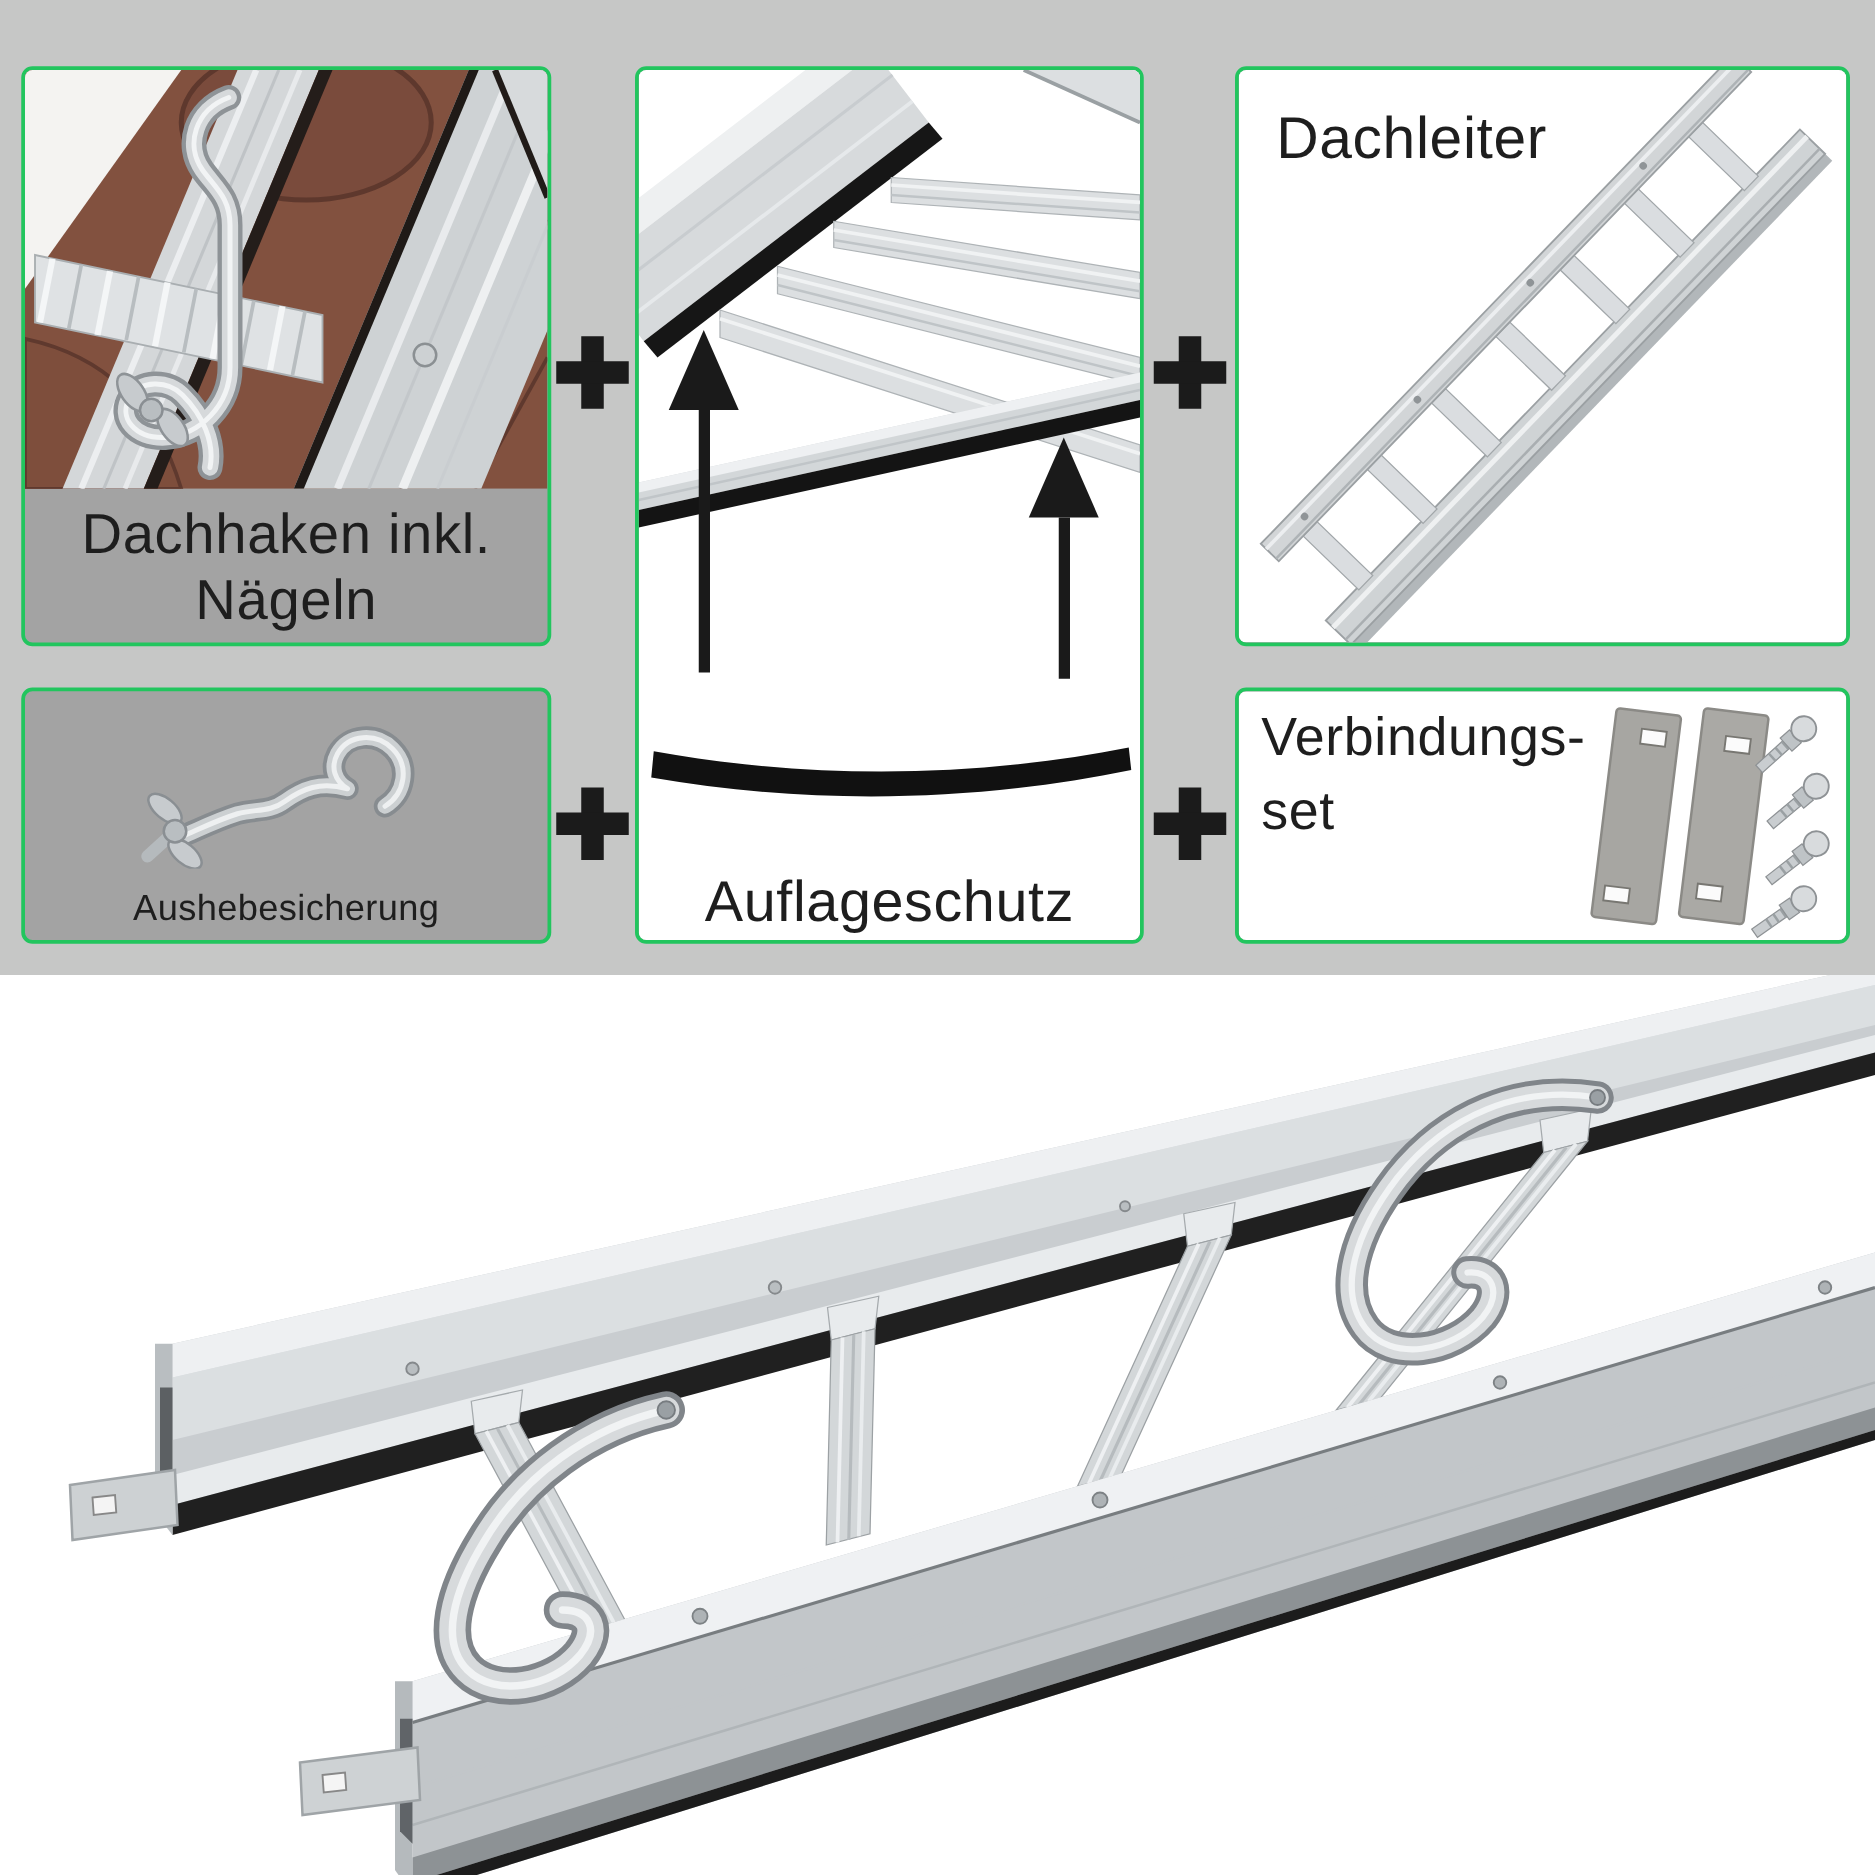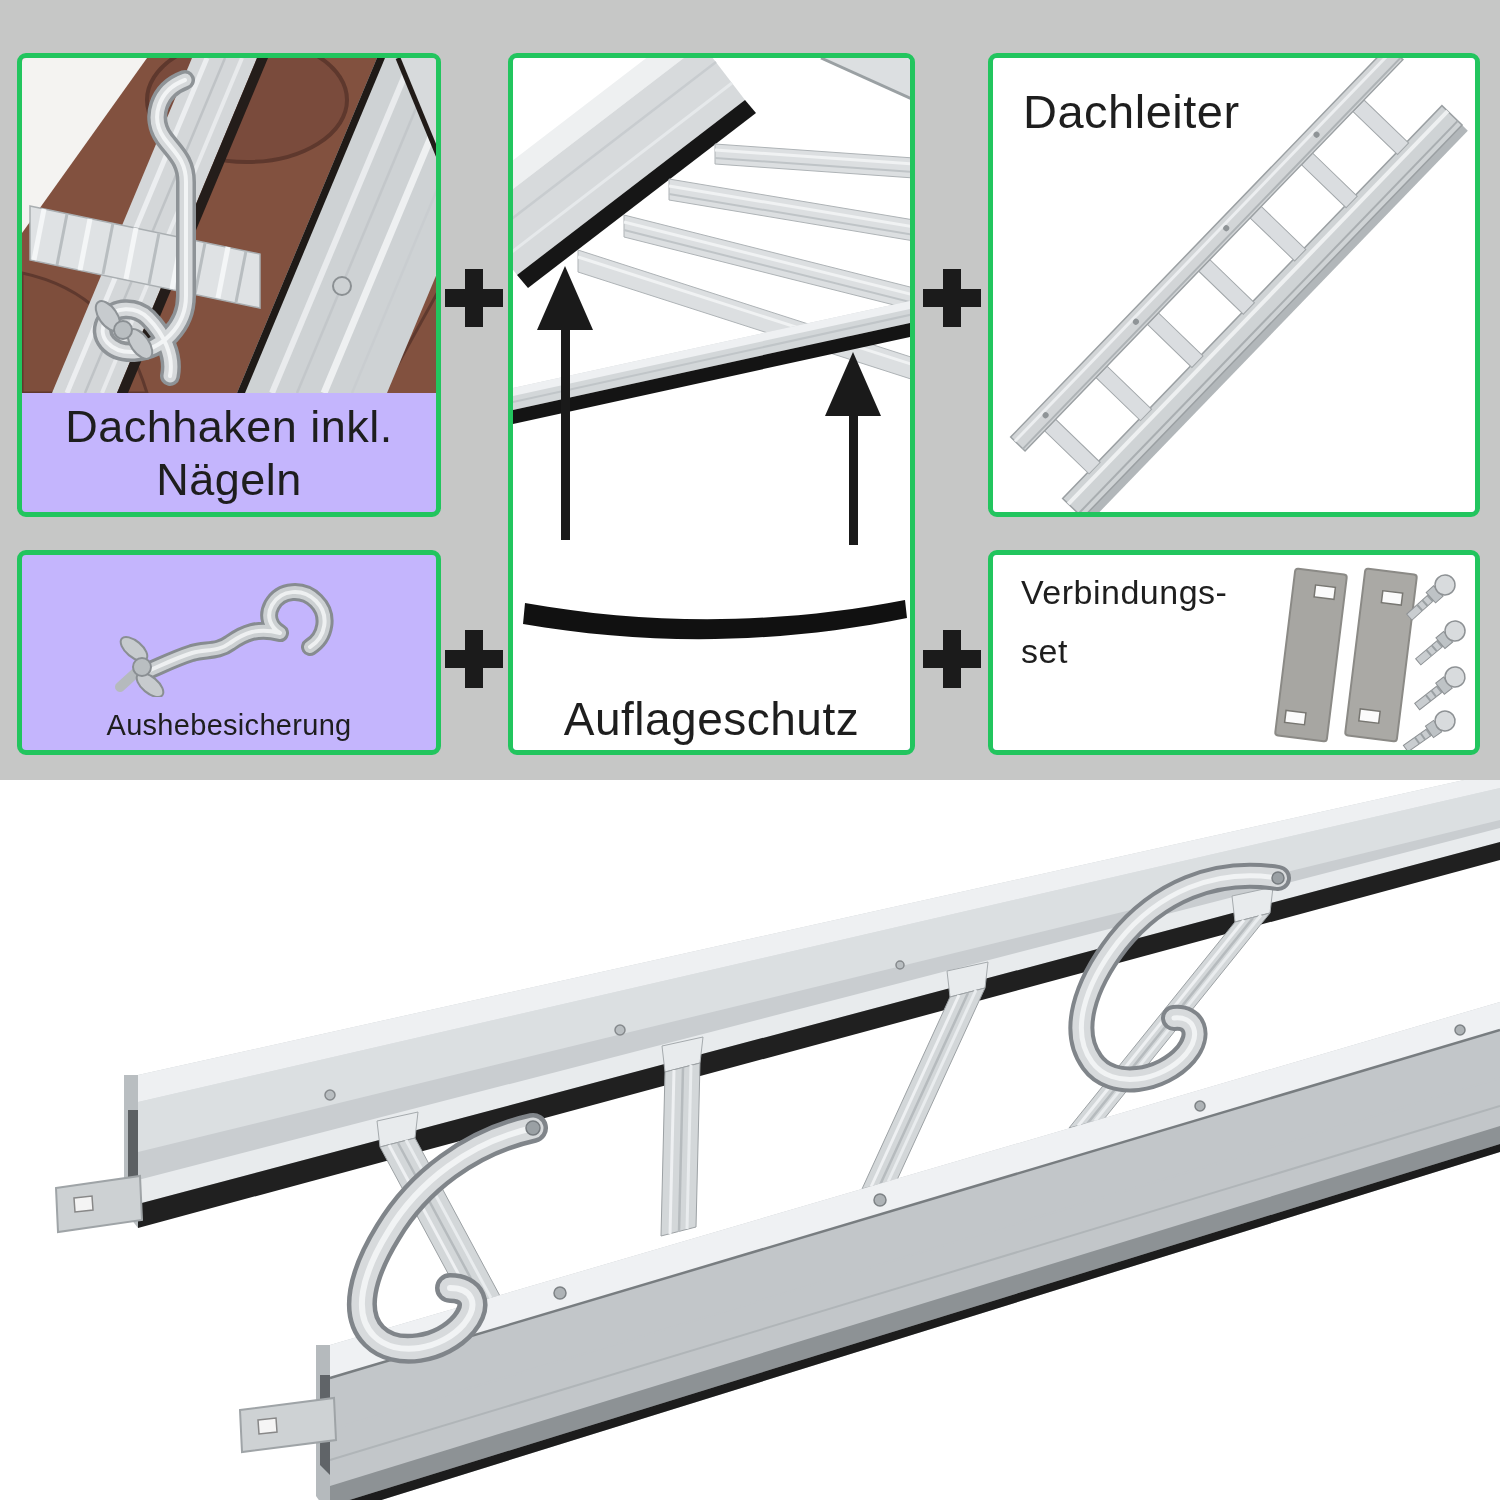--- a/index.html
+++ b/index.html
@@ -1,36 +1,36 @@
 <!DOCTYPE html>
 <html><head>
 <meta charset="utf-8">
 <style>
   html,body{margin:0;padding:0;background:#ffffff;}
   .canvas{position:relative;width:1500px;height:1500px;background:#ffffff;overflow:hidden;
           font-family:"Liberation Sans", sans-serif;color:#1e1e1e;}
   .band{position:absolute;left:0;top:0;width:1500px;height:783px;background:#c6c7c6;}
-  .panel{position:absolute;background:#c4b5fd;border:5px solid #22c55e;border-radius:9px;
+  .panel{position:absolute;background:#a3a3a3;border:3px solid #22c55e;border-radius:9px;
          box-sizing:border-box;overflow:hidden;}
   .panel svg{display:block;}
   #p-dachhaken{left:17px;top:53px;width:424px;height:464px;display:flex;flex-direction:column;}
   #p-dachhaken .photo{height:335px;flex:none;}
   #p-dachhaken .caption{flex:1;display:flex;flex-direction:column;justify-content:center;
          font-size:45px;line-height:53px;letter-spacing:.5px;text-align:center;}
   #p-auflageschutz{left:508px;top:53px;width:407px;height:702px;}
   #p-auflageschutz .caption{position:absolute;left:0;right:0;bottom:4px;text-align:center;
          font-size:46px;letter-spacing:.5px;}
   #p-dachleiter{left:988px;top:53px;width:492px;height:464px;}
   #p-dachleiter .caption{position:absolute;left:30px;top:26px;font-size:47px;letter-spacing:.5px;}
   #p-aushebesicherung{left:17px;top:550px;width:424px;height:205px;display:flex;flex-direction:column;}
   #p-aushebesicherung .photo{height:142px;flex:none;}
   #p-aushebesicherung .caption{flex:1;display:flex;align-items:flex-end;justify-content:center;
          font-size:29px;letter-spacing:.3px;padding-bottom:8px;}
   #p-verbindungsset{left:988px;top:550px;width:492px;height:205px;}
-  #p-verbindungsset .caption{position:absolute;left:28px;top:8px;font-size:34px;line-height:59px;letter-spacing:.5px;}
+  #p-verbindungsset .caption{position:absolute;left:18px;top:8px;font-size:43px;line-height:59px;letter-spacing:.5px;}
   #p-verbindungsset .caption span{display:block;}
   .plus{position:absolute;width:58px;height:58px;}
   .plus .pv{position:absolute;left:20px;top:0;width:18px;height:58px;background:#1b1b1b;}
   .plus .ph{position:absolute;left:0;top:20px;width:58px;height:18px;background:#1b1b1b;}
   #plus-1{left:445px;top:269px;}
   #plus-2{left:923px;top:269px;}
   #plus-3{left:445px;top:630px;}
   #plus-4{left:923px;top:630px;}
   .big-photo{position:absolute;left:0;top:780px;width:1500px;height:720px;}
 </style>

